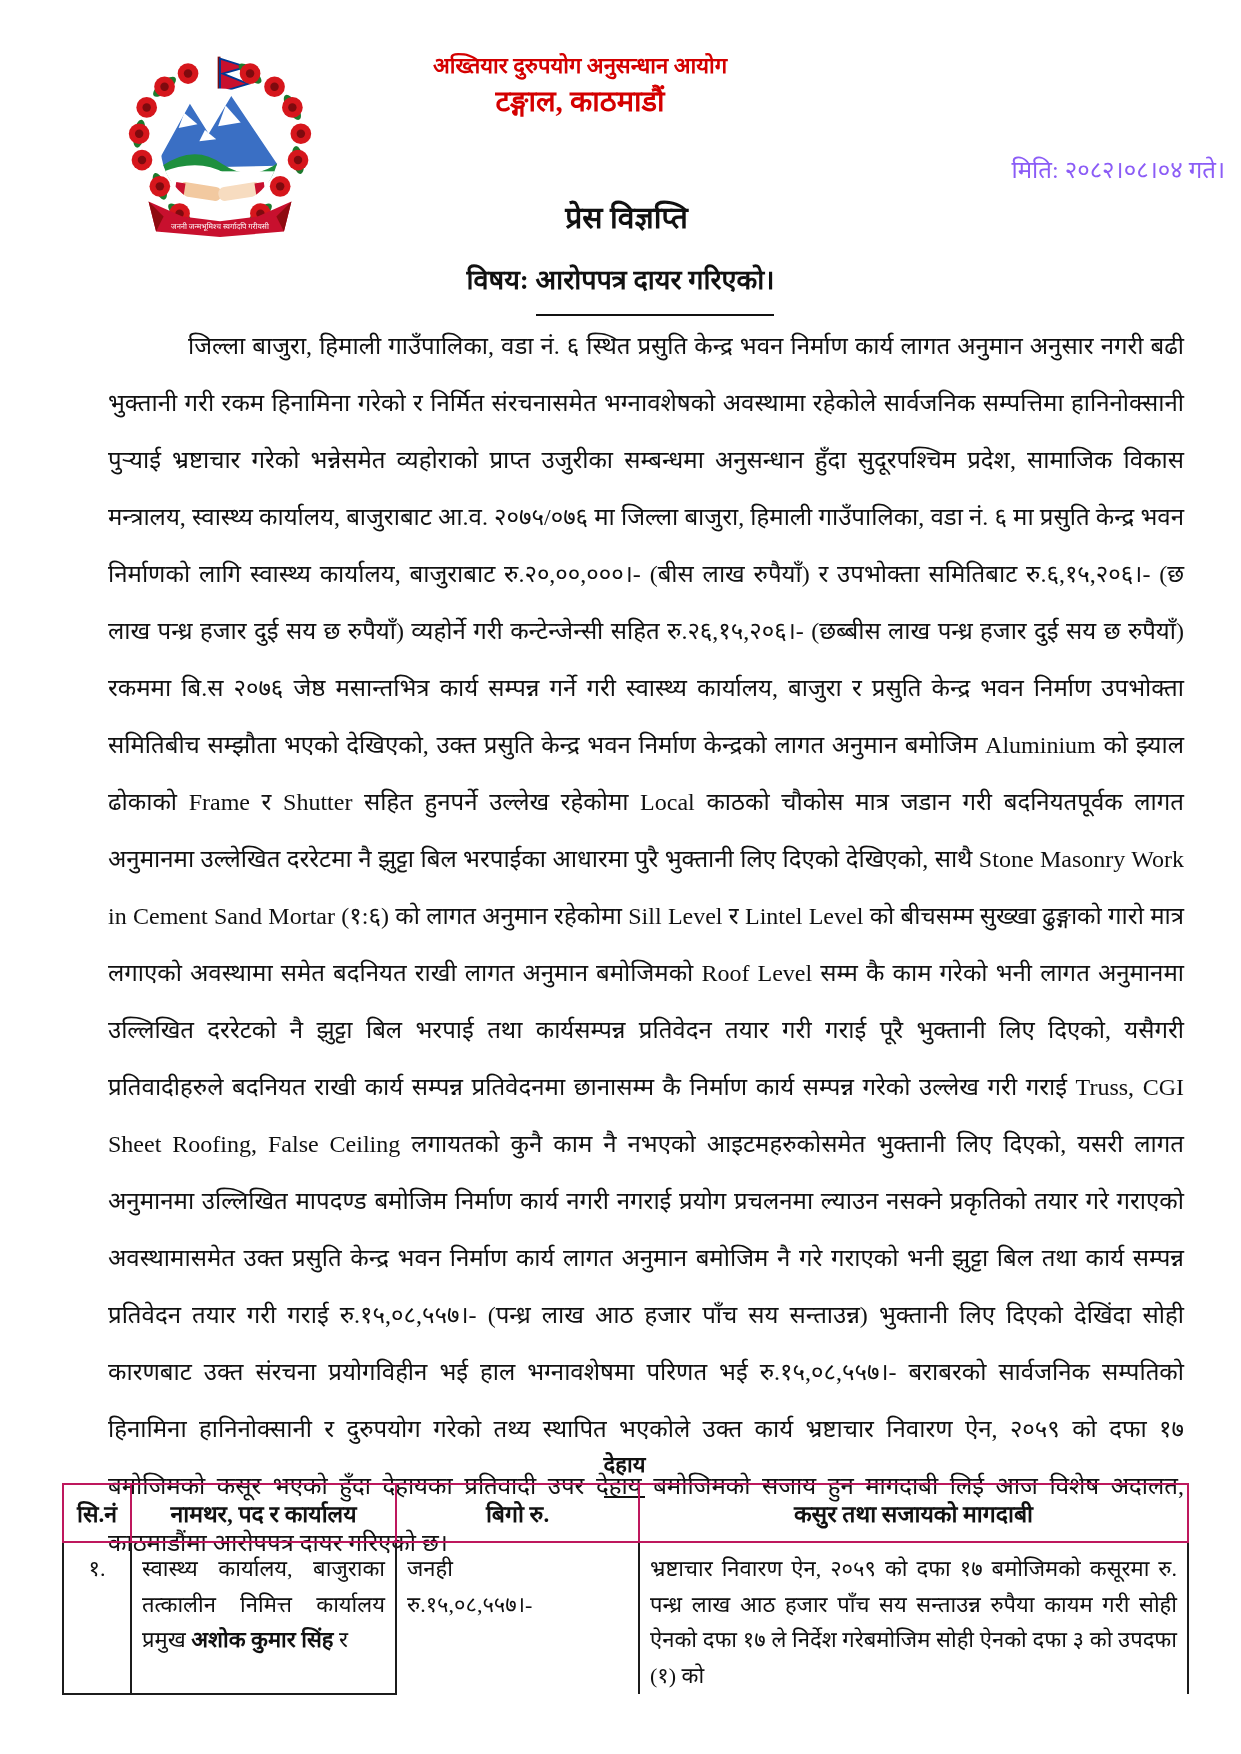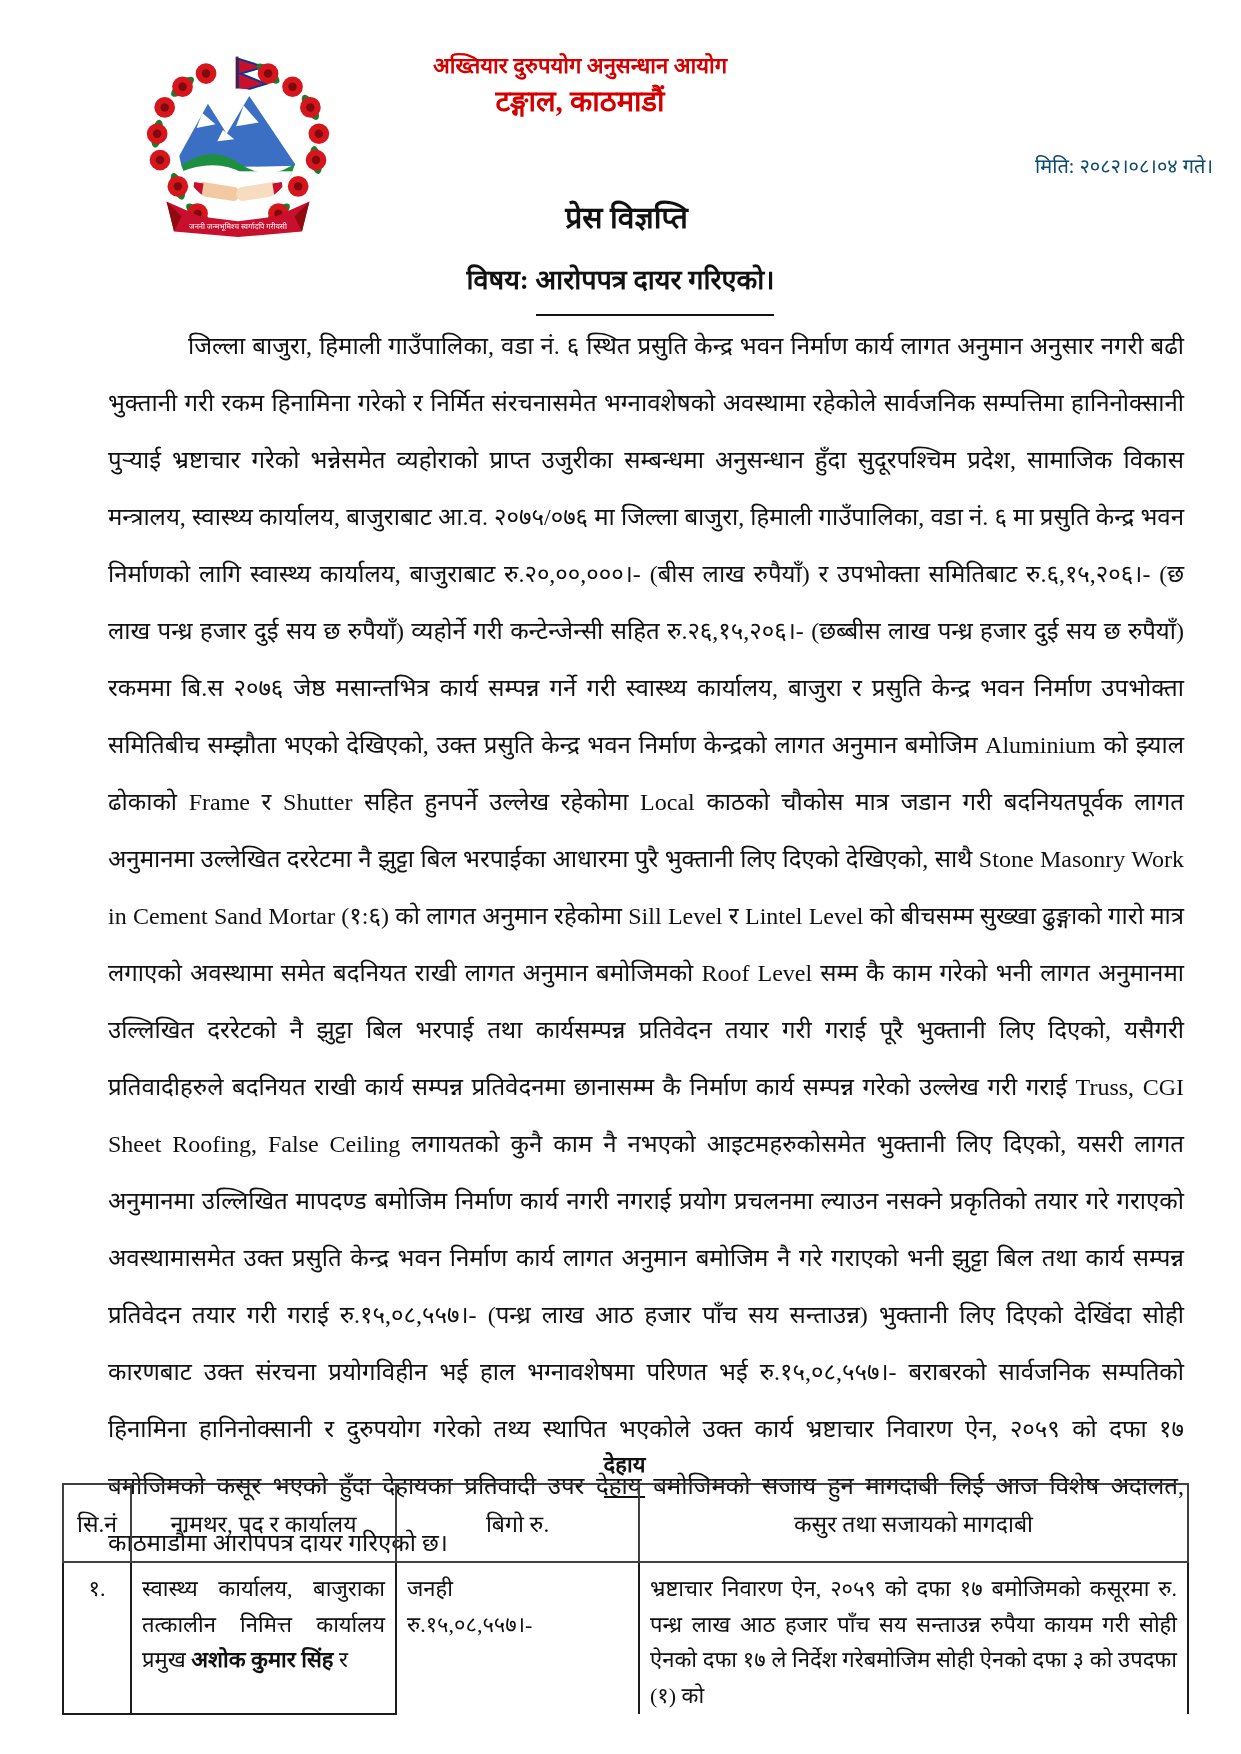--- a/index.html
+++ b/index.html
@@ -1,43 +1,43 @@
 <!DOCTYPE html>
 <html><head>
 <meta charset="utf-8">
 <style>
   html,body{margin:0;padding:0;background:#e8e8e8;}
   .page{
     position:relative;width:1241px;height:1754px;margin:0 auto;background:#ffffff;
     overflow:hidden;color:#111;font-family:"Liberation Serif","DejaVu Serif",serif;
   }
   
-  .logo{position:absolute;left:144px;top:50px;width:188px;height:190px;}
+  .logo{position:absolute;left:126px;top:50px;width:188px;height:190px;}
   .org-block{position:absolute;left:0;top:52px;width:1160px;text-align:center;}
   .org-name{font-size:22px;font-weight:bold;color:#d40000;line-height:1.25;}
   .org-address{font-size:29px;font-weight:bold;color:#d40000;}
-  .date-line{position:absolute;top:152px;right:28px;font-size:20px;color:#0c4a6e;}
+  .date-line{position:absolute;top:152px;right:16px;font-size:24px;color:#8b5cf6;}
   .doc-title{position:absolute;top:196px;left:6px;width:1241px;text-align:center;
     font-size:30px;font-weight:bold;}
   .subject{position:absolute;top:260px;left:0;width:1241px;text-align:center;
     font-size:27px;font-weight:bold;}
   .u{border-bottom:2.5px solid #111;padding-bottom:19px;}
   
   .body-text{
     position:absolute;top:318px;left:108px;width:1076px;
     font-size:24px;line-height:57px;text-align:justify;text-indent:80px;
   }
   
   .tbl-caption{position:absolute;top:1448px;left:62px;width:1125px;text-align:center;
     font-size:22px;font-weight:bold;}
   .tbl-wrap{position:absolute;top:1483px;left:62px;width:1125px;}
   table.charges{border-collapse:collapse;width:1125px;table-layout:fixed;}
   table.charges th{
-    border:2px solid #404040;font-size:23px;font-weight:normal;text-align:center;
-    padding:22px 4px;vertical-align:middle;
+    border:2px solid #be185d;font-size:23px;font-weight:bold;text-align:center;
+    padding:12px 4px;vertical-align:middle;
   }
   table.charges td{
     border-left:2px solid #1c1c1c;border-right:2px solid #1c1c1c;
     font-size:22px;line-height:1.62;vertical-align:top;padding:8px 10px 0 10px;
     height:138px;overflow:hidden;
   }
   td.cut{border-bottom:2px solid #1c1c1c;}
   .cell-sn{text-align:center;}
   .cell-name{text-align:justify;}
   .cell-amount{text-align:left;}

